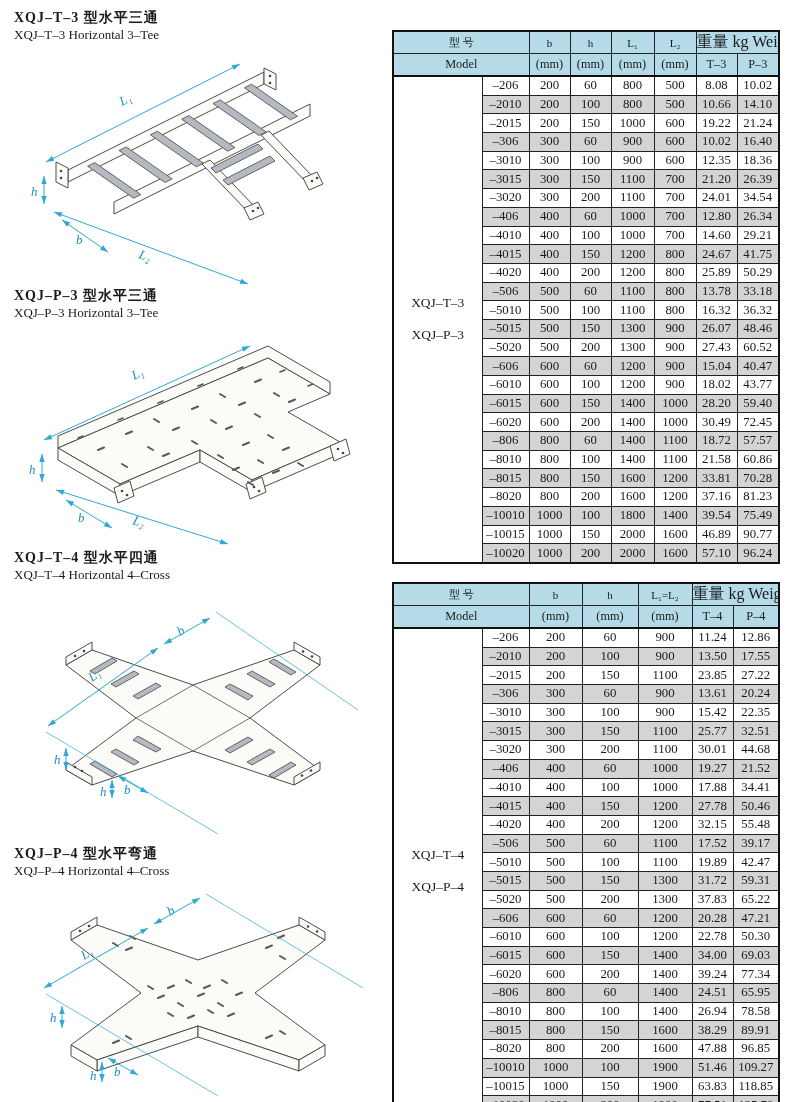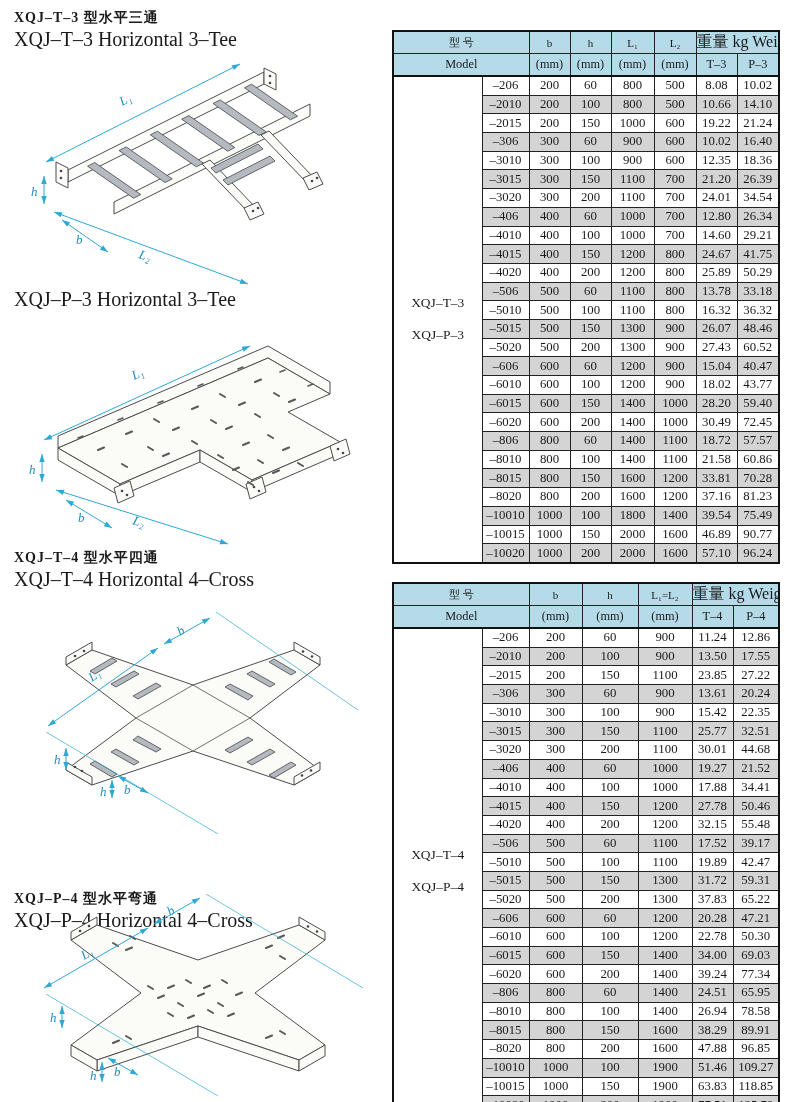--- a/index.html
+++ b/index.html
@@ -1,20 +1,20 @@
 <!DOCTYPE html>
 <html><head>
 <meta charset="utf-8">
 <style>
   html,body{margin:0;padding:0;}
   body{width:800px;height:1102px;background:#ffffff;position:relative;
        font-family:"Liberation Serif","DejaVu Serif",serif;color:#1a1a1a;overflow:hidden;}
   .sec-title{position:absolute;left:14px;line-height:1.25;}
   .sec-title .zh{font-size:14px;font-weight:bold;letter-spacing:1px;}
-  .sec-title .en{font-size:20px;}
+  .sec-title .en{font-size:13px;}
   .drawing{position:absolute;}
   
   .steel{fill:#fbfbf8;stroke:#4c4c4c;stroke-width:1;}
   .thin{fill:none;stroke:#4c4c4c;stroke-width:.8;}
   .rung{fill:#b4bac0;stroke:#45454a;stroke-width:.8;}
   .hole{fill:#45454a;}
   .slots{fill:none;stroke:#5a5a5a;stroke-width:2;stroke-linecap:round;}
   .rimdots{fill:none;stroke:#5a5a5a;stroke-width:1.6;stroke-linecap:round;}
   line.dim{stroke:#2fa8d5;stroke-width:1;}
   line.ext{stroke:#2fa8d5;stroke-width:.7;}
@@ -34,27 +34,28 @@
   .dtable tbody td.mlabel div{line-height:2.4;}
 </style>
 </head>
 <body>
 
 <div class="sec-title" style="top:9px">
   <div class="zh">XQJ–T–3 型水平三通</div>
   <div class="en">XQJ–T–3 Horizontal 3–Tee</div>
 </div>
 <div class="sec-title" style="top:287px">
+  <div class="zh">XQJ–P–3 型水平三通</div>
   <div class="en">XQJ–P–3 Horizontal 3–Tee</div>
 </div>
 <div class="sec-title" style="top:549px">
   <div class="zh">XQJ–T–4 型水平四通</div>
   <div class="en">XQJ–T–4 Horizontal 4–Cross</div>
 </div>
-<div class="sec-title" style="top:890px">
+<div class="sec-title" style="top:845px">
   <div class="zh">XQJ–P–4 型水平弯通</div>
   <div class="en">XQJ–P–4 Horizontal 4–Cross</div>
 </div>
 
 <svg class="drawing" style="left:18px;top:50px" width="352" height="238" viewBox="0 0 352 238">
   <g>
     <polygon class="steel" points="50,120 246,22 246,34 50,132"></polygon>
     <polygon class="steel" points="96,152 292,54 292,66 96,164"></polygon>
     <polygon class="rung" points="69.6,116.2 76.8,112.6 122.8,144.6 115.6,148.2"></polygon>
     <polygon class="rung" points="101,100.5 108.2,96.9 154.2,128.9 147,132.5"></polygon>

